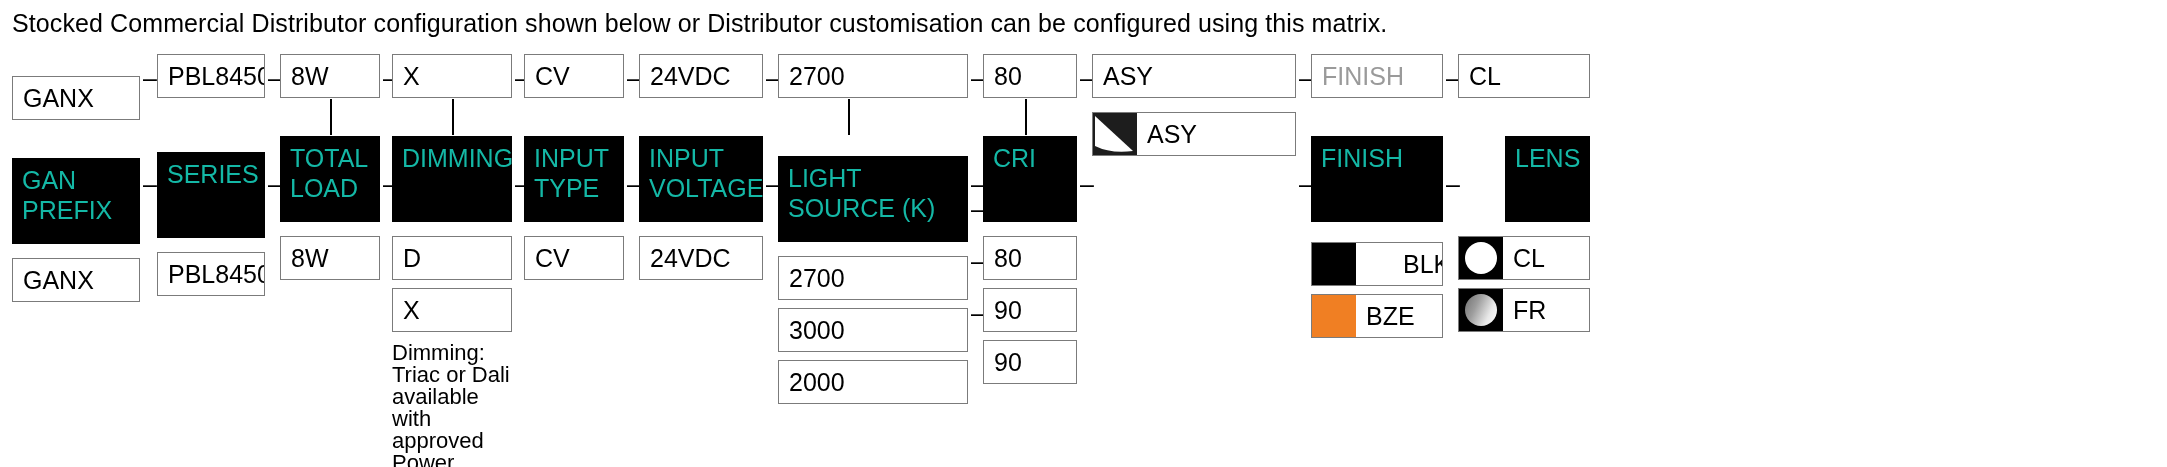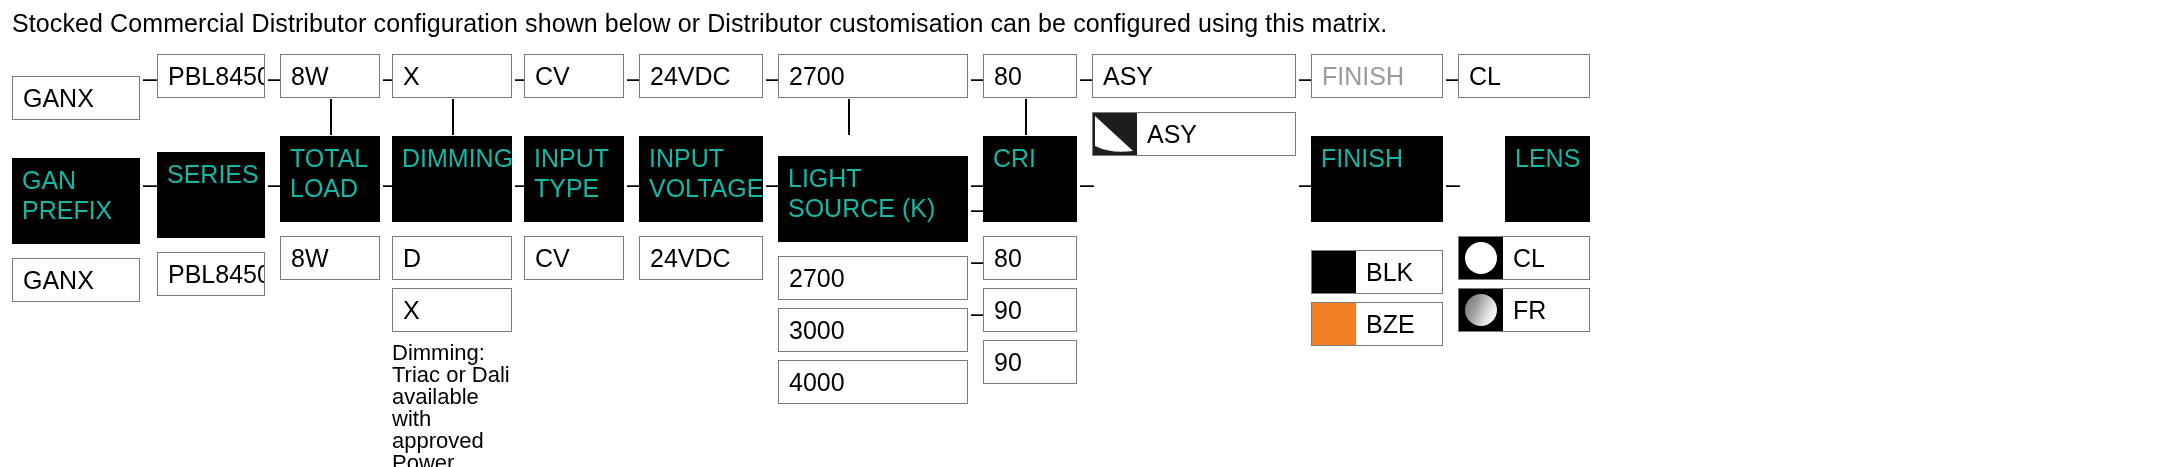--- a/index.html
+++ b/index.html
@@ -188,21 +188,21 @@
   </div>
   <div class="dash" style="left:754px; top:12px;">–</div>
   <div class="dash" style="left:754px; top:118px;">–</div>
 
   <div class="col" style="left:766px; width:190px;">
     <div class="cell top">2700</div>
     <div class="hdr" style="margin-top:58px;">LIGHT
 SOURCE (K)</div>
     <div class="cell" style="margin-top:14px;">2700</div>
     <div class="cell" style="margin-top:8px;">3000</div>
-    <div class="cell" style="margin-top:8px;">4000</div>
+    <div class="cell" style="margin-top:8px;">2000</div>
   </div>
   <div class="tick" style="left:836px; top:45px; height:36px;"></div>
   <div class="dash" style="left:959px; top:12px;">–</div>
   <div class="dash" style="left:959px; top:118px;">–</div>
   <div class="dash" style="left:959px; top:143px;">–</div>
   <div class="dash" style="left:959px; top:195px;">–</div>
   <div class="dash" style="left:959px; top:247px;">–</div>
 
   <div class="col" style="left:971px; width:94px;">
     <div class="cell top">80</div>
@@ -226,21 +226,21 @@
       </span>
       <span>ASY</span>
     </div>
   </div>
   <div class="dash" style="left:1287px; top:12px;">–</div>
   <div class="dash" style="left:1287px; top:118px;">–</div>
 
   <div class="col" style="left:1299px; width:132px;">
     <div class="cell top muted">FINISH</div>
     <div class="hdr" style="margin-top:38px;">FINISH</div>
-    <div class="cell" style="margin-top:28px;">
+    <div class="cell" style="margin-top:20px;gap:37px;">
       <span class="swatch sw-solid-black"></span>
       <span>BLK</span>
     </div>
     <div class="cell" style="margin-top:8px;">
       <span class="swatch sw-solid-orange"></span>
       <span>BZE</span>
     </div>
   </div>
   <div class="dash" style="left:1434px; top:12px;">–</div>
   <div class="dash" style="left:1434px; top:118px;">–</div>

